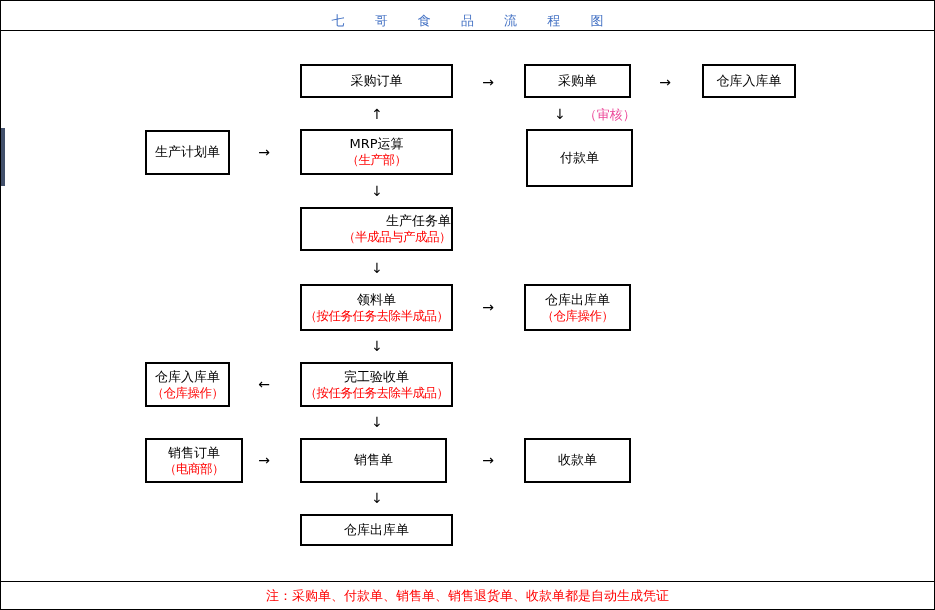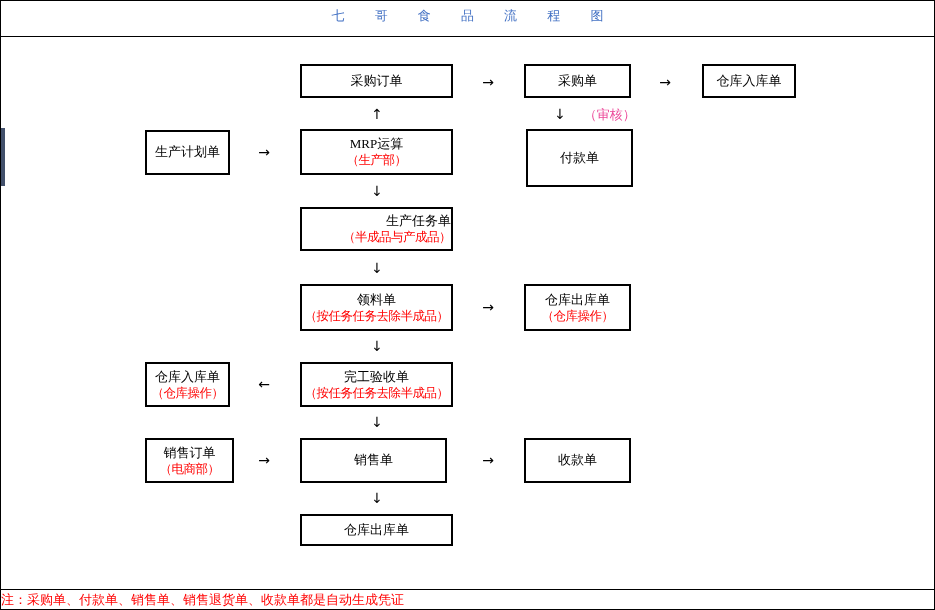--- a/index.html
+++ b/index.html
@@ -9,37 +9,37 @@
     font-family: "DejaVu Sans", "Liberation Sans", sans-serif;
     position: relative; overflow: hidden;
   }
   .frame {
     position: absolute; left: 0; top: 0;
     width: 935px; height: 610px;
     border: 1px solid #000000;
     background: #ffffff;
   }
   .title-bar {
-    position: absolute; left: 0; top: 6px; right: 0;
+    position: absolute; left: 0; top: 0; right: 0;
     height: 30px;
     border-bottom: 1px solid #000000;
-    display: flex; align-items: flex-start; justify-content: center;
+    display: flex; align-items: flex-end; justify-content: center;
   }
   .title {
     color: #4472c4;
     font-size: 13px;
     letter-spacing: 13px;
     margin-right: -13px; 
     white-space: nowrap;
   }
   .note-bar {
     position: absolute; left: 0; right: 0; bottom: 0;
-    height: 20px;
+    height: 28px;
     border-top: 1px solid #000000;
-    display: flex; align-items: center; 
+    display: flex; align-items: center; justify-content: center;
   }
   .note {
     color: #ff0000;
     font-size: 13px;
     white-space: nowrap;
   }
   .diagram { position: absolute; left: 0; top: 0; width: 933px; height: 608px; }
   .left-bar {
     position: absolute; left: 0; top: 127px;
     width: 4px; height: 58px;
@@ -47,21 +47,21 @@
   }
   .flow-box {
     position: absolute;
     border: 2px solid #000000;
     background: #ffffff;
     display: flex; flex-direction: column;
     align-items: center; justify-content: center;
     line-height: 1.25;
     white-space: nowrap;
   }
-  .box-label { color: #000000; font-size: 13px; font-family: Liberation Serif, serif; }
+  .box-label { color: #000000; font-size: 13px; }
   .box-sub   { color: #ff0000; font-size: 12.5px; letter-spacing: -0.5px; }
   .flow-arrow {
     position: absolute;
     transform: translate(-50%, -50%);
     white-space: nowrap;
     line-height: 1;
     display: flex; align-items: center;
   }
   .arrow-glyph { color: #000000; font-size: 14px; }
   .arrow-label { color: #ec4899; font-size: 13px; margin-left: 18px; font-family: Liberation Serif, serif; }
@@ -108,21 +108,21 @@
         <div class="box-sub">（仓库操作）</div>
       </div>
       <div class="flow-box" style="left: 144px; top: 361px; width: 85px; height: 45px;">
         <div class="box-label">仓库入库单</div>
         <div class="box-sub">（仓库操作）</div>
       </div>
       <div class="flow-box" style="left: 299px; top: 361px; width: 153px; height: 45px;">
         <div class="box-label">完工验收单</div>
         <div class="box-sub">（按任务任务去除半成品）</div>
       </div>
-      <div class="flow-box" style="left: 144px; top: 437px; width: 89px; height: 45px;">
+      <div class="flow-box" style="left: 144px; top: 437px; width: 98px; height: 45px;">
         <div class="box-label">销售订单</div>
         <div class="box-sub">（电商部）</div>
       </div>
       <div class="flow-box" style="left: 299px; top: 437px; width: 147px; height: 45px;">
         <div class="box-label">销售单</div>
       </div>
       <div class="flow-box" style="left: 523px; top: 437px; width: 107px; height: 45px;">
         <div class="box-label">收款单</div>
       </div>
       <div class="flow-box" style="left: 299px; top: 513px; width: 153px; height: 32px;">

